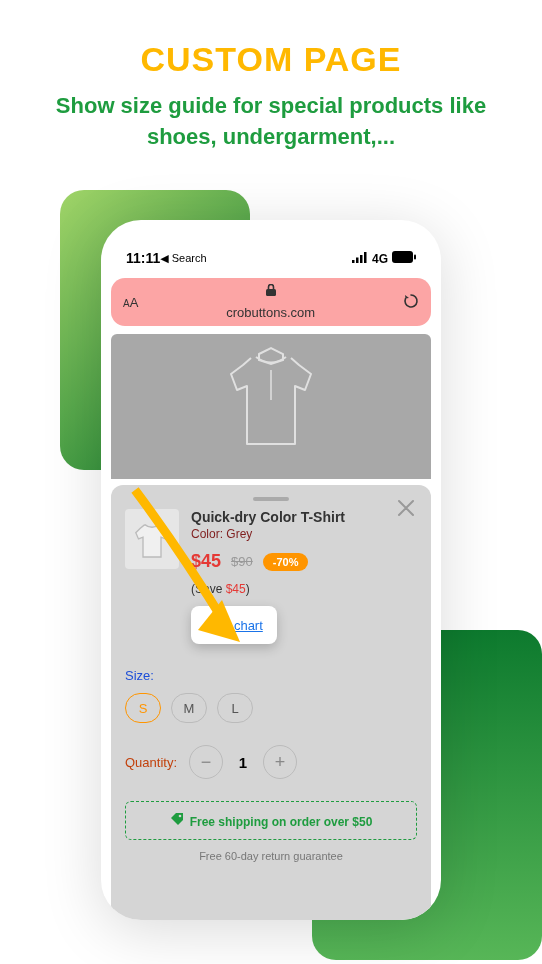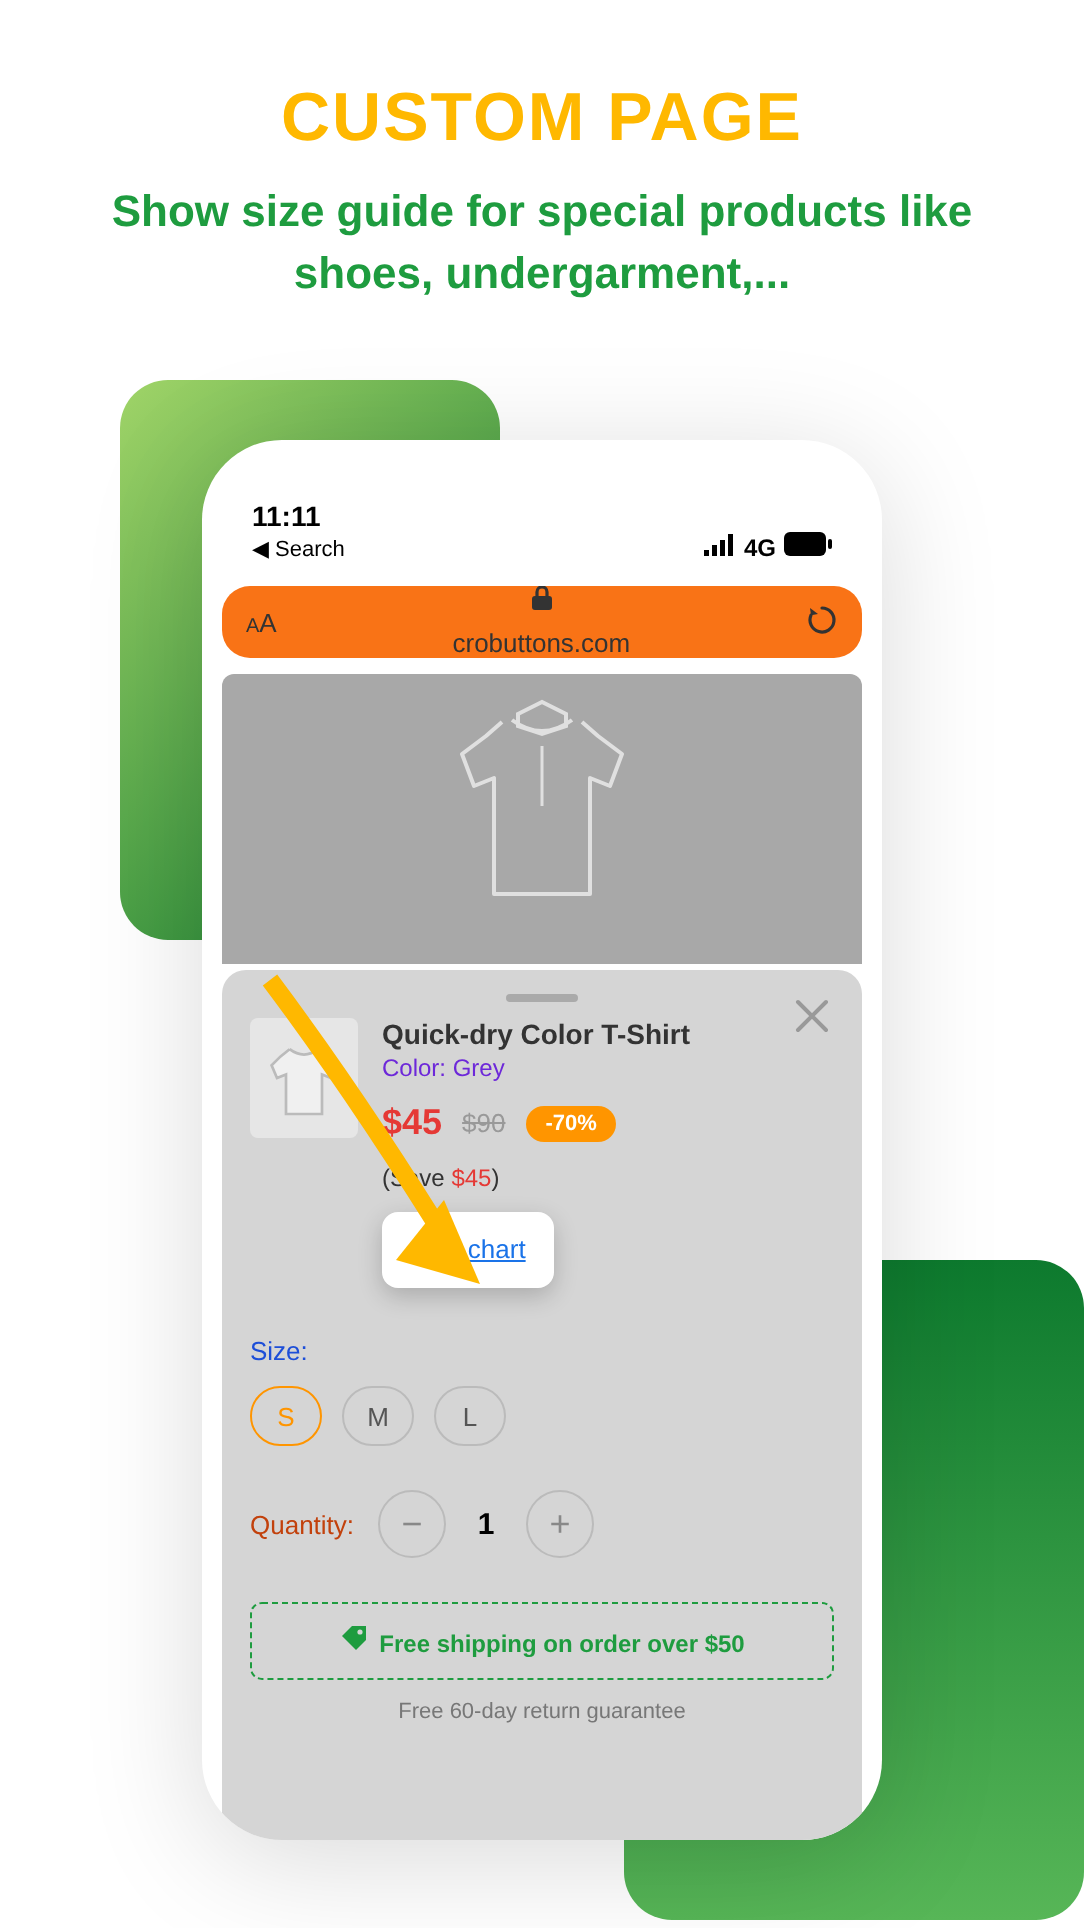--- a/index.html
+++ b/index.html
@@ -62,28 +62,28 @@
       overflow: hidden;
     }
     .status-bar {
       display: flex;
       justify-content: space-between;
       align-items: flex-end;
       padding: 30px 25px 4px;
       font-size: 14px;
       font-weight: 600;
     }
-    .status-left { display: flex; flex-direction: column; }
+    .status-left { display: flex; flex-direction: row; }
     .back-search { font-size: 11px; font-weight: 400; margin-top: 2px; }
     .status-right { display: flex; align-items: center; gap: 4px; font-size: 12px;}
     .url-bar {
       margin: 8px 10px;
-      background: #f97316;
+      background: #fca5a5;
       border-radius: 14px;
-      height: 36px;
+      height: 48px;
       display: flex;
       align-items: center;
       justify-content: space-between;
       padding: 0 12px;
       font-size: 13px;
       color: #333;
     }
     .url-text { display: flex; align-items: center; gap: 6px; margin: 0 auto; flex-direction: column; }
     .aa { font-size: 13px; }
     .aa-small { font-size: 10px; }
@@ -114,21 +114,21 @@
     .sheet-handle { width: 36px; height: 4px; background: #aaa; border-radius: 2px; margin: 0 auto 8px; }
     .close-x { position: absolute; right: 16px; top: 14px; font-size: 20px; color: #888; cursor: pointer; }
     .product-row { display: flex; gap: 12px; }
     .thumb {
       width: 54px; height: 60px; background: #e6e6e6; border-radius: 4px;
       display: flex; align-items: center; justify-content: center;
     }
     .thumb svg { width: 36px; height: 40px; }
     .product-info { flex: 1; }
     .product-name { font-size: 14px; font-weight: 600; color: #333; }
-    .product-color { font-size: 12px; color: #6d28d9; margin-top: 2px; }
+    .product-color { font-size: 12px; color: #7f1d1d; margin-top: 2px; }
     .price-row { display: flex; align-items: center; gap: 10px; margin-top: 10px; }
     .price { font-size: 18px; font-weight: 700; color: #e53935; }
     .price-old { font-size: 13px; color: #999; text-decoration: line-through; }
     .discount-badge { background: #ff9500; color: white; font-size: 11px; font-weight: 700; padding: 3px 10px; border-radius: 12px; }
     .save-text { font-size: 12px; color: #333; margin-top: 10px; }
     .save-text span { color: #e53935; }
     .size-chart-box {
       display: inline-block;
       background: white;
       border-radius: 8px;

